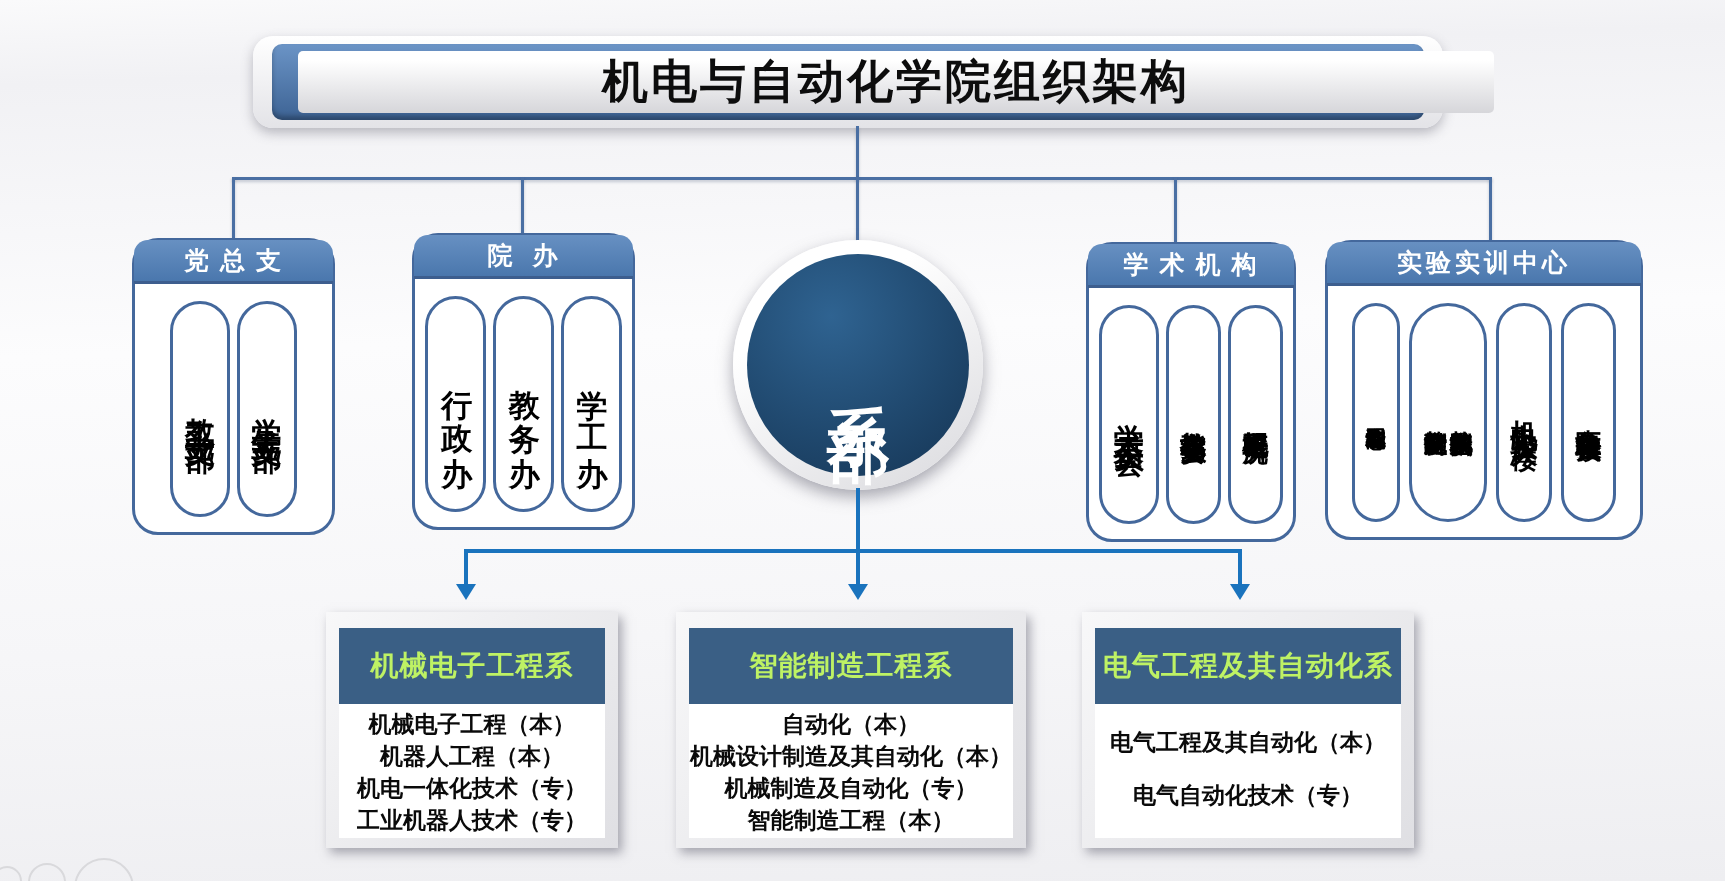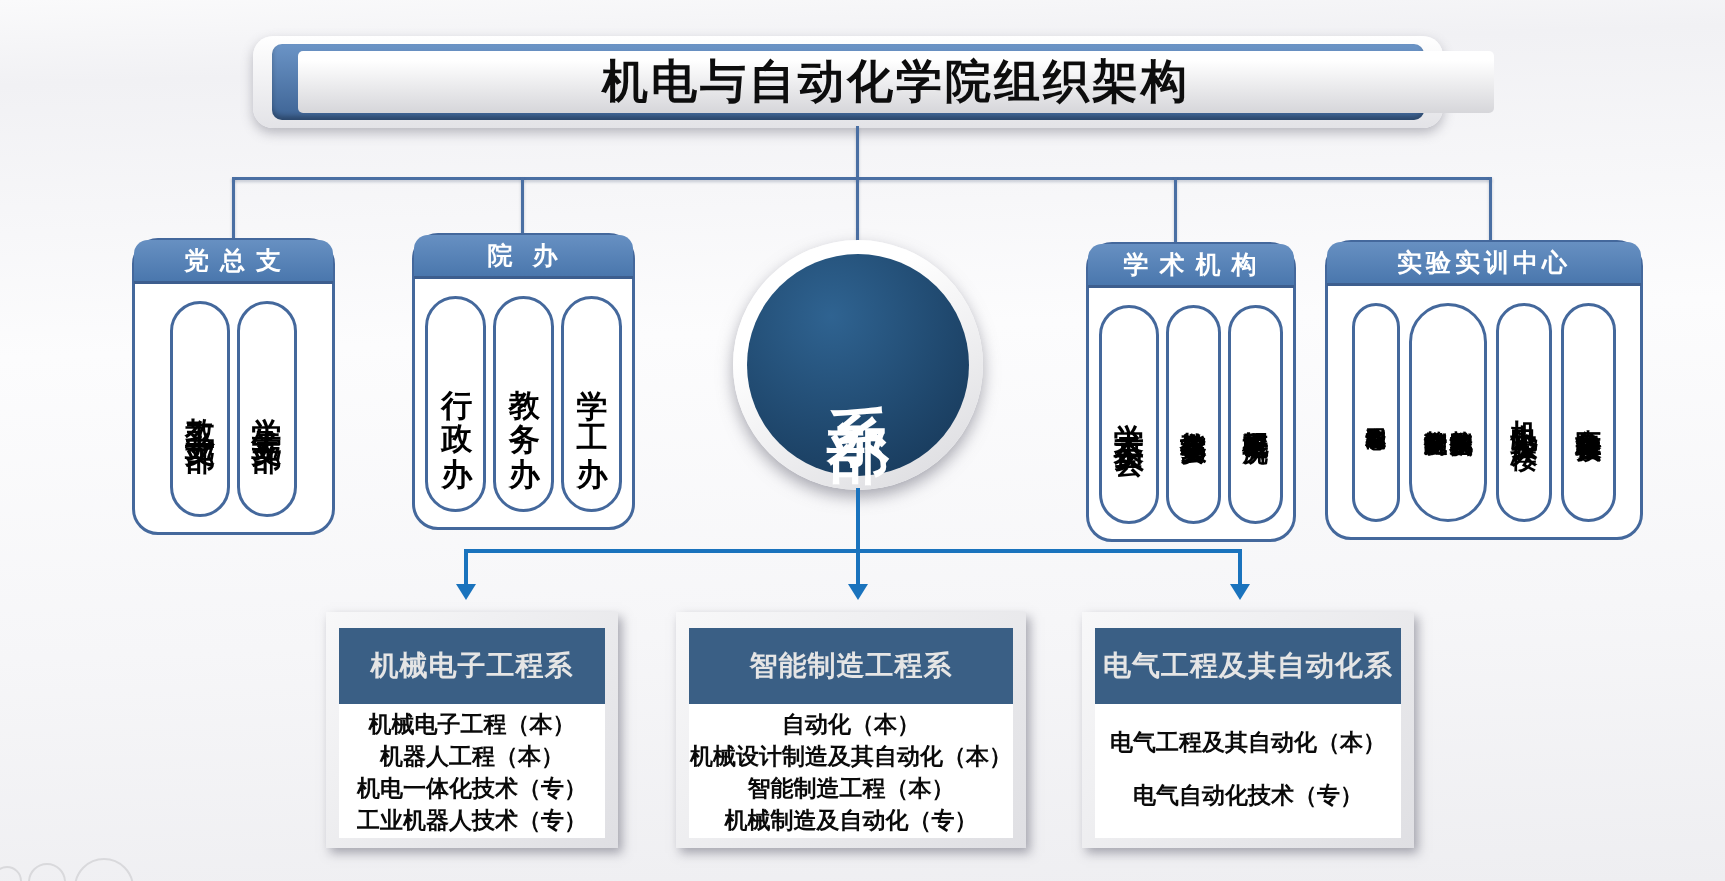--- a/index.html
+++ b/index.html
@@ -47,21 +47,21 @@
     font-size:62px;font-weight:700;letter-spacing:16px;padding-top:10px;}
   
   .bl{position:absolute;background:#1a73bd;}
   .arrow{position:absolute;width:0;height:0;border-left:10px solid transparent;
     border-right:10px solid transparent;border-top:16px solid #1a73bd;}
   
   .card{position:absolute;background:linear-gradient(135deg,#f8f8f9,#dfdfe3);
     box-shadow:4px 5px 10px rgba(90,90,105,.5);}
   .card-inner{position:absolute;left:13px;top:16px;right:13px;bottom:10px;background:#fff;}
   .card-head{position:absolute;left:13px;top:16px;right:13px;height:76px;background:#3a5f85;
-    display:flex;align-items:center;justify-content:center;color:#e5e5e5;font-weight:700;
+    display:flex;align-items:center;justify-content:center;color:#bef264;font-weight:700;
     font-size:28px;letter-spacing:1px;font-family:Liberation Mono, monospace;}
   .programs{position:absolute;left:4px;right:4px;top:96px;bottom:12px;display:flex;
     flex-direction:column;justify-content:space-around;align-items:center;}
   .programs div{font-size:23px;font-weight:700;color:#0a0a0a;white-space:nowrap;}
   .card3 .programs{top:104px;bottom:26px;}
   
   .deco{position:absolute;border:2px solid #d9d9dc;border-radius:50%;background:transparent;}
 </style>
 </head>
 <body>
@@ -167,22 +167,22 @@
       <div>工业机器人技术（专）</div>
     </div>
   </div>
 
   <div class="card" style="left:676px;top:612px;width:350px;height:236px;">
     <div class="card-inner"></div>
     <div class="card-head">智能制造工程系</div>
     <div class="programs">
       <div>自动化（本）</div>
       <div>机械设计制造及其自动化（本）</div>
+      <div>机械制造及自动化（专）</div>
       <div>智能制造工程（本）</div>
-      <div>机械制造及自动化（专）</div>
     </div>
   </div>
 
   <div class="card card3" style="left:1082px;top:612px;width:332px;height:236px;">
     <div class="card-inner"></div>
     <div class="card-head">电气工程及其自动化系</div>
     <div class="programs">
       <div>电气工程及其自动化（本）</div>
       <div>电气自动化技术（专）</div>
     </div>

